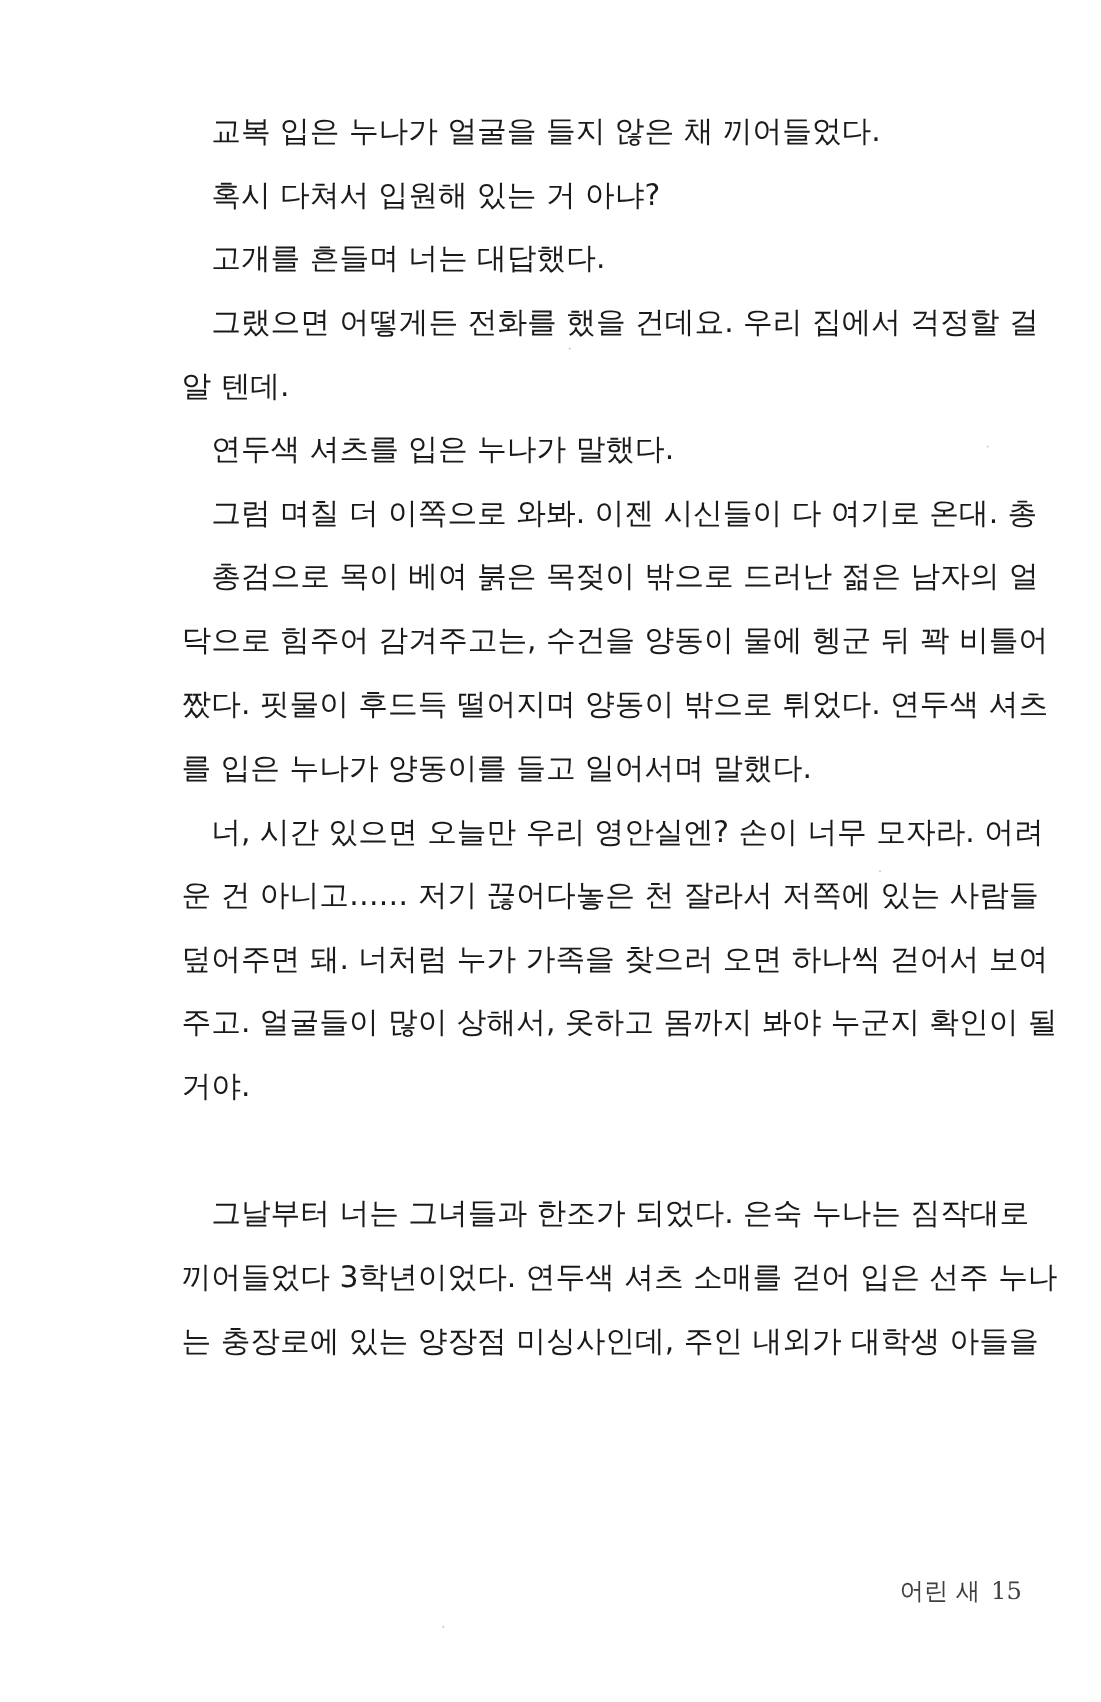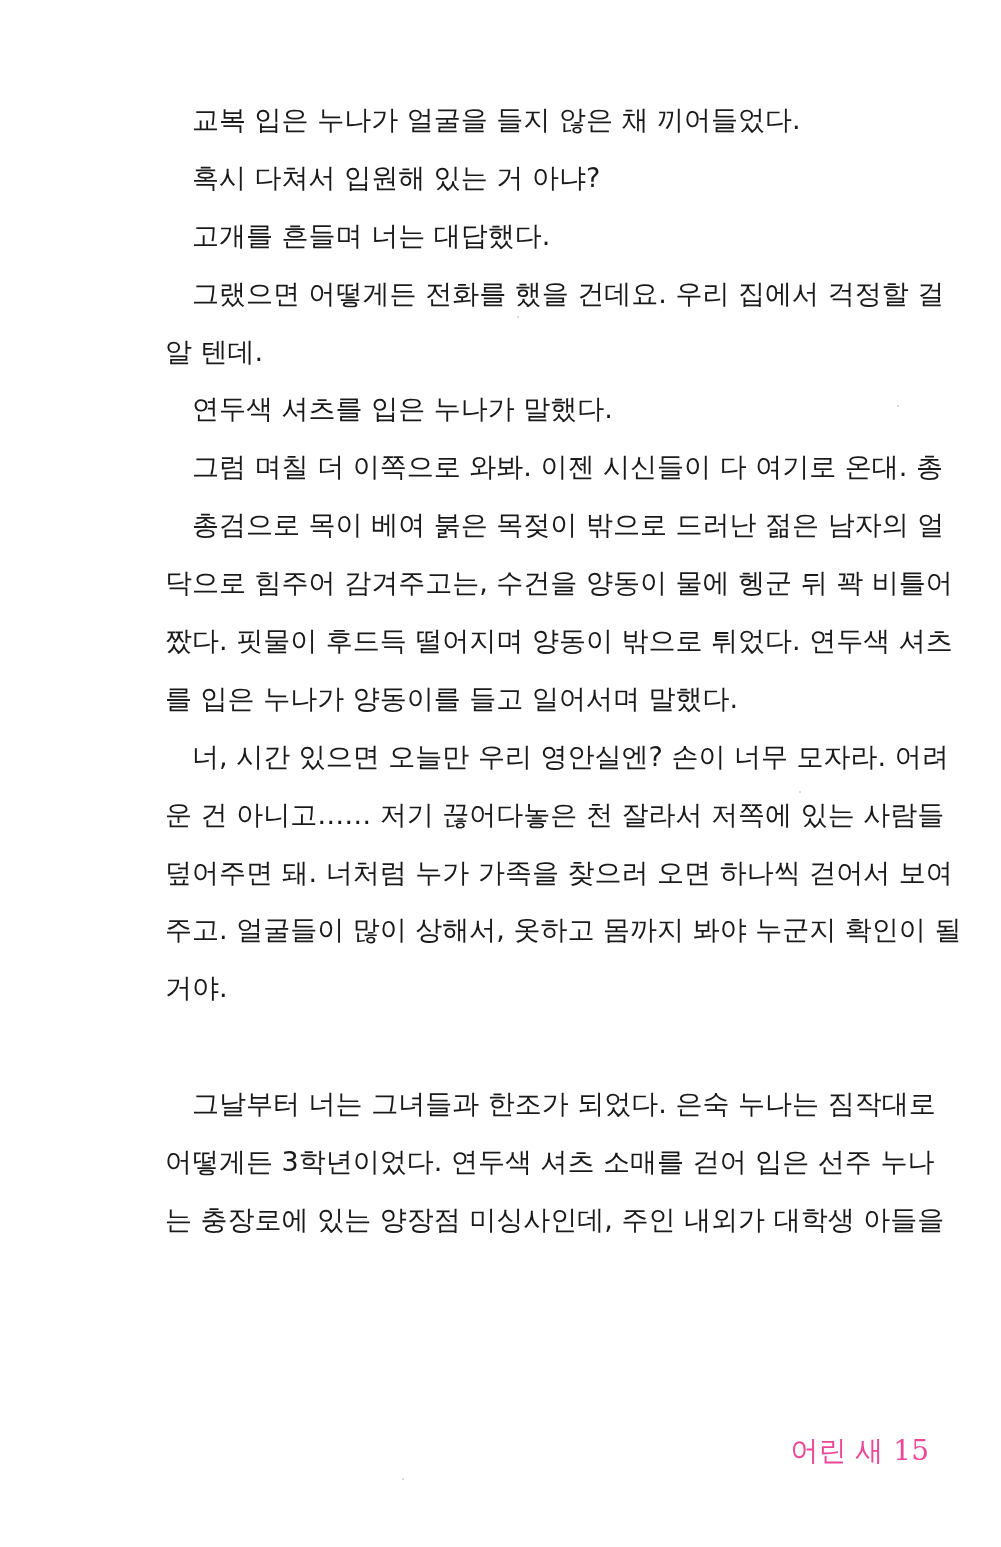--- a/index.html
+++ b/index.html
@@ -55,22 +55,22 @@
     }
     .no-justify .justify-wrap {
       text-align: left;
       text-align-last: left;
     }
     .footer {
       position: absolute;
       right: 96px;
       top: 1432px;
       font-family: "DejaVu Serif", "Liberation Serif", serif;
-      font-size: 28px;
-      color: #ec4899;
+      font-size: 22px;
+      color: #404040;
       white-space: nowrap;
     }
     .footer .title {
       margin-right: 10px;
     }
     .speck {
       position: absolute;
       width: 2px;
       height: 2px;
       background: #cfcfcf;
@@ -129,21 +129,21 @@
         <span class="justify-wrap">주고. 얼굴들이 많이 상해서, 옷하고 몸까지 봐야 누군지 확인이 될</span>
       </div>
     <div class="line no-justify">
         <span class="justify-wrap">거야.</span>
       </div>
     <div class="line blank"></div>
     <div class="line indent">
         <span class="justify-wrap">그날부터 너는 그녀들과 한조가 되었다. 은숙 누나는 짐작대로</span>
       </div>
     <div class="line">
-        <span class="justify-wrap">어떻게든 3학년이었다. 연두색 셔츠 소매를 걷어 입은 선주 누나</span>
+        <span class="justify-wrap">끼어들었다 3학년이었다. 연두색 셔츠 소매를 걷어 입은 선주 누나</span>
       </div>
     <div class="line">
         <span class="justify-wrap">는 충장로에 있는 양장점 미싱사인데, 주인 내외가 대학생 아들을</span>
       </div>
   </div>
 
   <div class="footer">
     <span class="title">어린 새</span><span>15</span>
   </div>
 

